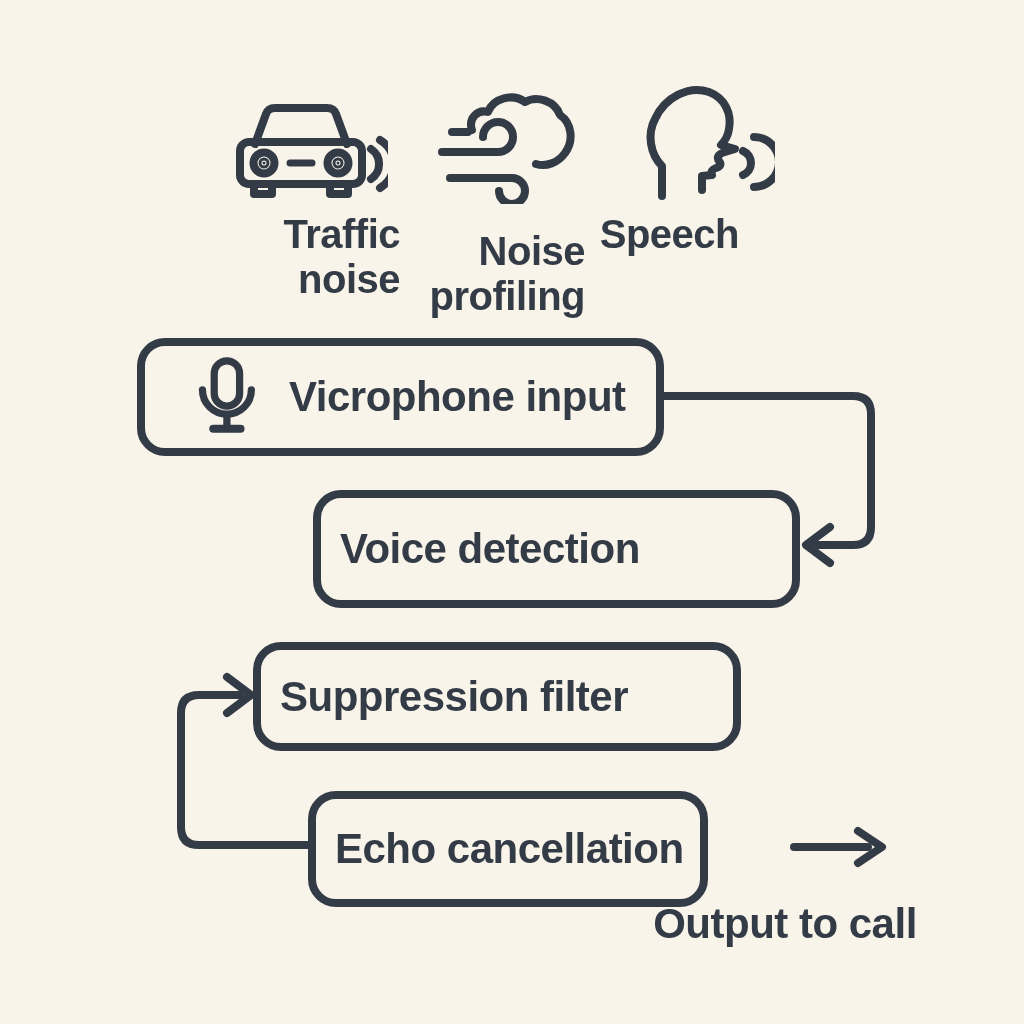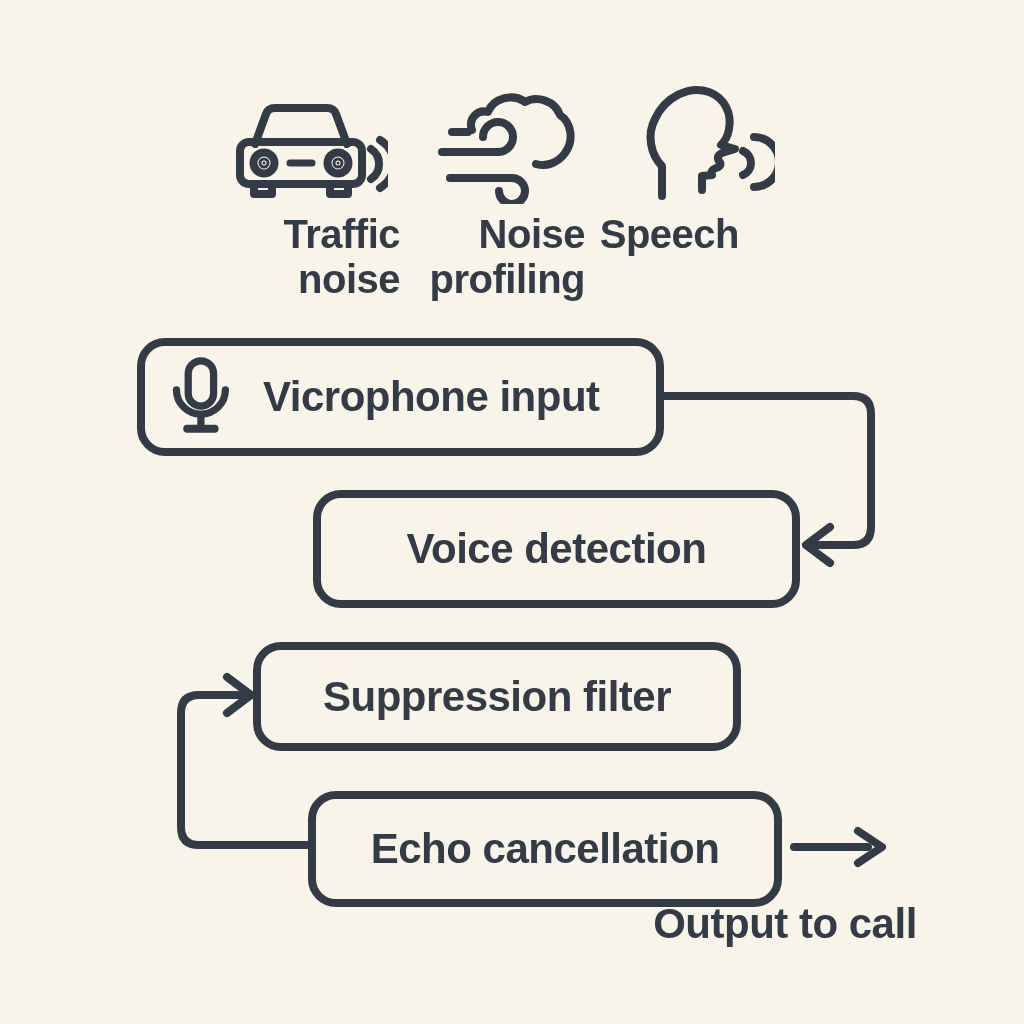--- a/index.html
+++ b/index.html
@@ -13,25 +13,25 @@
   .abs { position:absolute; }
   .src-label {
     position:absolute; text-align:right;
     font-size:40px; font-weight:600; line-height:45px;
     letter-spacing:-0.5px; color:var(--ink);
   }
   .node {
     position:absolute; box-sizing:border-box;
     border:8px solid var(--ink); border-radius:28px;
     background:var(--bg);
-    display:flex; align-items:center; justify-content:center;
+    display:flex; align-items:center; 
     font-size:42px; font-weight:600; letter-spacing:-0.5px;
-    color:var(--ink); white-space:nowrap;
+    color:var(--ink); white-space:nowrap;padding-left:19px;
   }
-  .node--with-icon { justify-content:flex-start; padding-left:26px; gap:34px; }
+  .node--with-icon { justify-content:flex-start; padding-left:52px; gap:34px; }
   .icon { color:var(--ink); display:block; }
   svg { display:block; }
   .out-label {
     position:absolute; text-align:center;
     font-size:42px; font-weight:600; letter-spacing:-0.5px;
     color:var(--ink); white-space:nowrap;
   }
 </style>
 </head>
 <body>
@@ -60,21 +60,21 @@
   </svg>
 
   <svg class="abs icon" style="left:640px; top:78px;" width="135" height="126" viewBox="0 0 135 126" fill="none" stroke="currentColor" stroke-width="8" stroke-linecap="round" stroke-linejoin="round">
     <path d="M22 118 V88 C10 76 7 56 15 41 C25 19 49 7 69 14 C85 20 92 36 89 51 C88 58 85 63 81 67 L95 71 L85 74 Q75 77 79 83 Q83 88 76 90 Q70 92 72 97 L62 98 V112"></path>
     <path d="M103 73 a13 13 0 0 1 0 24"></path>
     <path d="M114 59 a25 25 0 0 1 0 50"></path>
   </svg>
 
   <div class="src-label" style="left:200px; top:212px; width:200px;">Traffic noise</div>
 
-  <div class="src-label" style="left:385px; top:212px; width:200px;">Noise profiling</div>
+  <div class="src-label" style="left:385px; top:229px; width:200px;">Noise profiling</div>
 
   <div class="src-label" style="left:539px; top:212px; width:200px;">Speech</div>
 
   <svg class="abs" style="left:0; top:0;" width="1024" height="1024" viewBox="0 0 1024 1024" fill="none" stroke="var(--ink)" stroke-width="8" stroke-linecap="round" stroke-linejoin="round">
     <path d="M664 396 H853 Q871 396 871 414 V527 Q871 545 853 545 H812"></path>
     <polyline points="830,527 806,545 830,563"></polyline>
     <path d="M307 845 H199 Q181 845 181 827 V713 Q181 695 199 695 H240"></path>
     <polyline points="227,677 251,695 227,713"></polyline>
     <path d="M794 847 H868"></path>
     <polyline points="858,831 882,847 858,863"></polyline>
@@ -91,19 +91,19 @@
   </div>
 
   <div class="node" style="left:313px; top:490px; width:487px; height:118px;">
     <span>Voice detection</span>
   </div>
 
   <div class="node" style="left:253px; top:642px; width:488px; height:109px;">
     <span>Suppression filter</span>
   </div>
 
-  <div class="node" style="left:308px; top:791px; width:474px; height:116px;">
+  <div class="node" style="left:308px; top:791px; width:400px; height:116px;">
     <span>Echo cancellation</span>
   </div>
 
   <div class="out-label" style="left:635px; top:900px; width:300px;text-align:center;">Output to call</div>
 
 </div>
 
 </body></html>

